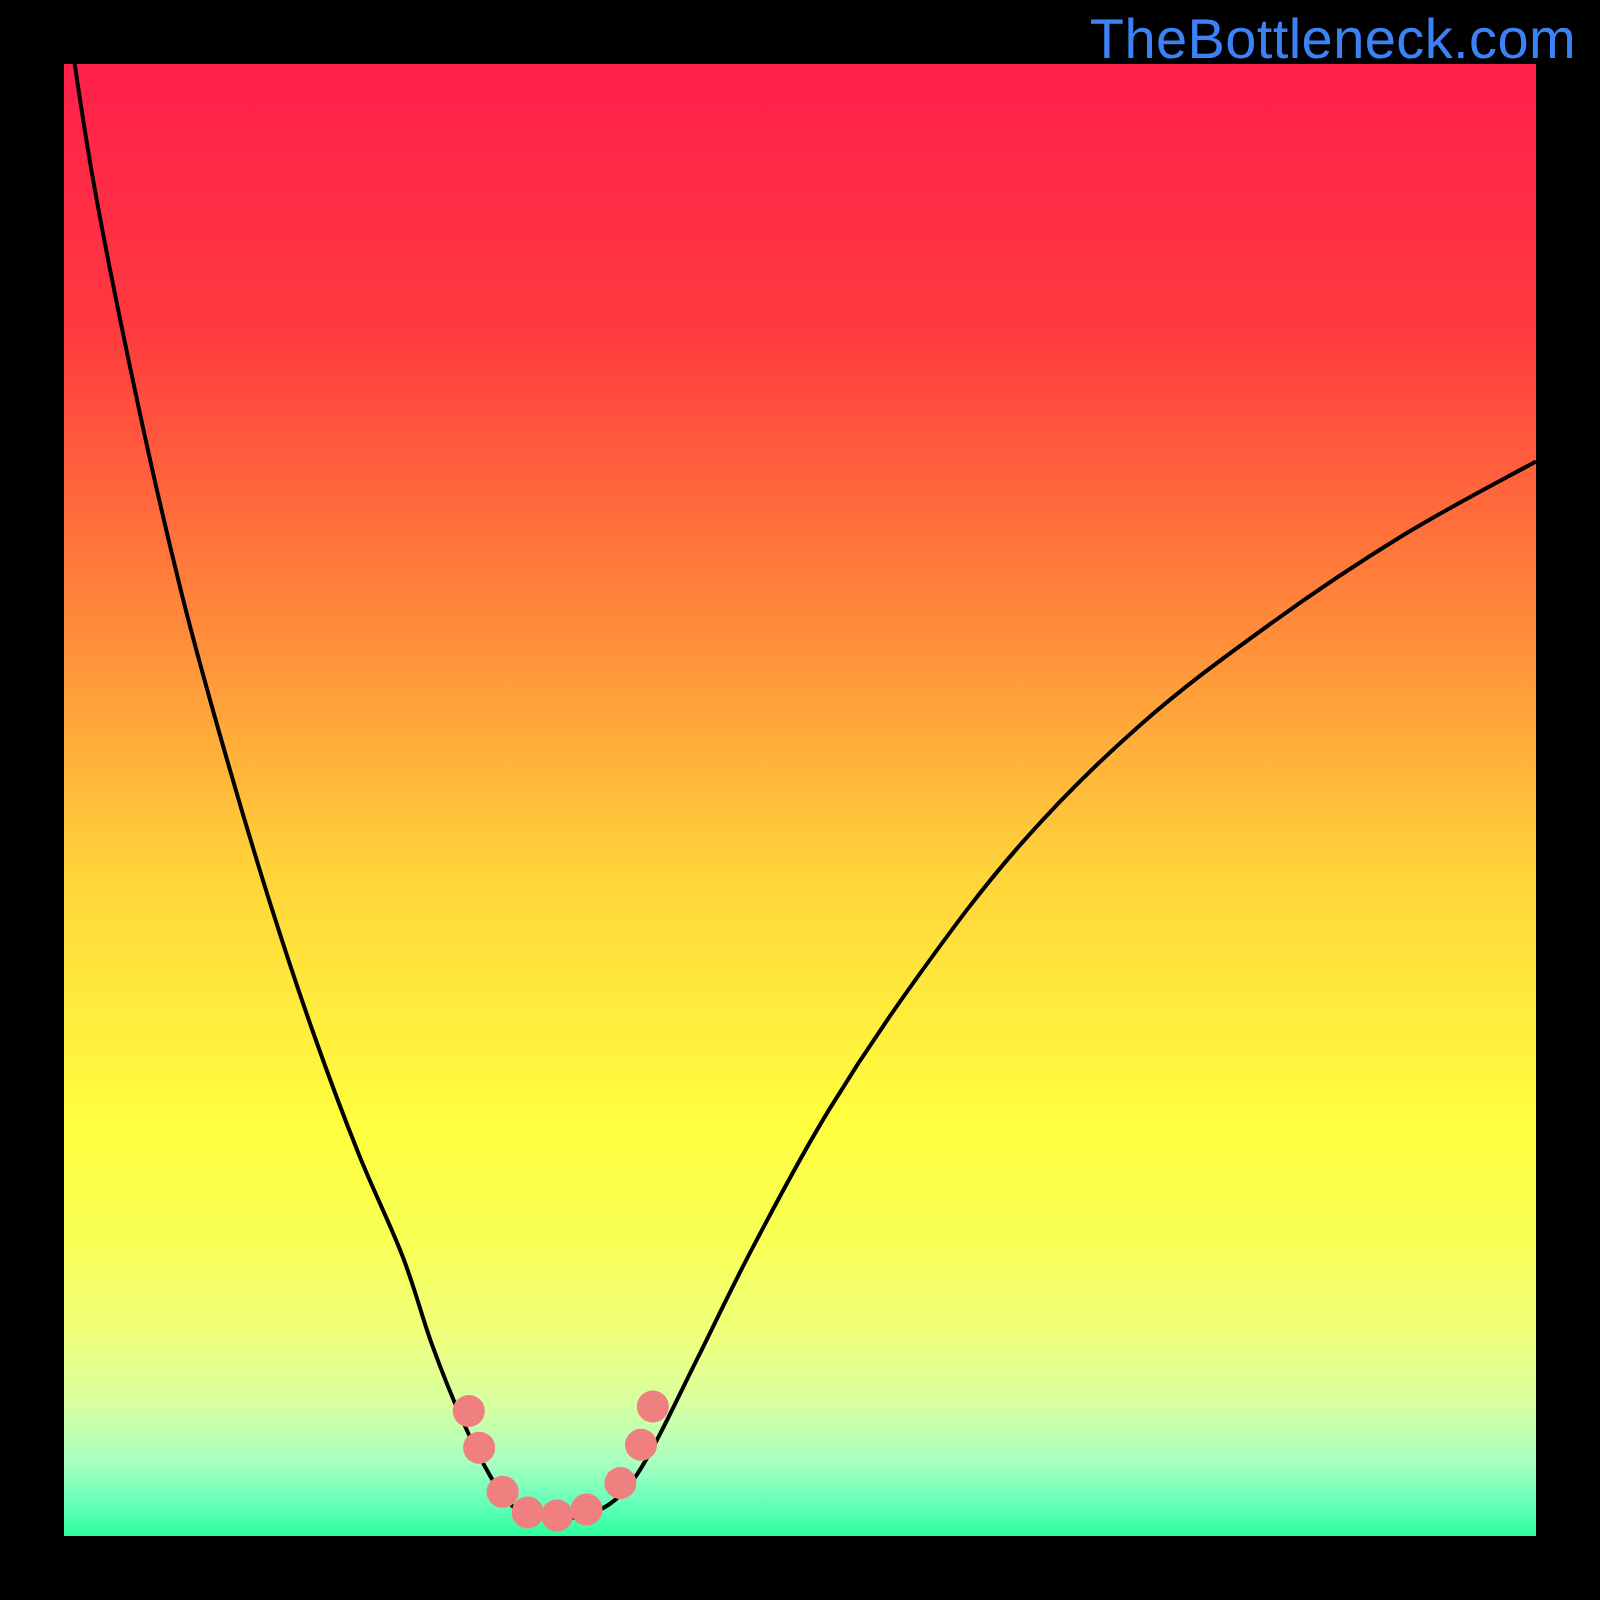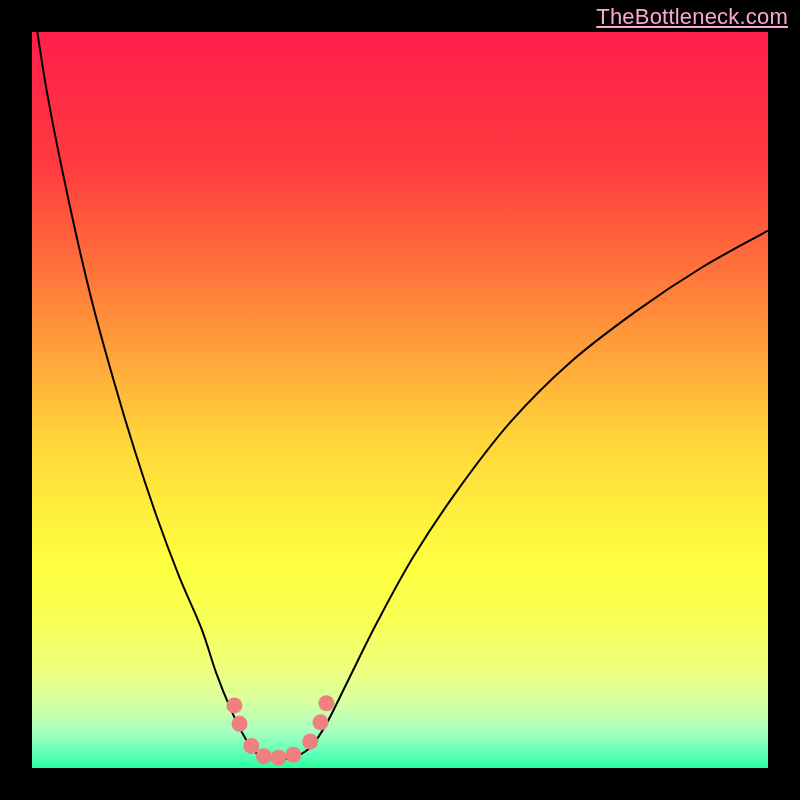--- a/index.html
+++ b/index.html
@@ -32,24 +32,23 @@
   }
   .curve {
     position: absolute;
     inset: 0;
   }
   .watermark {
     position: absolute;
     top: 4px;
     right: 12px;
     font-family: Arial, Helvetica, sans-serif;
-    font-size: 22px;
-    color: #f9a8d4;
+    font-size: 28px;
+    color: #3b82f6;
     letter-spacing: 0.2px;
-    text-decoration: underline;
   }
 </style>
 </head>
 <body>
 
 <div class="frame">
   <div class="plot">
     <svg class="gradient" width="736" height="736" viewBox="0 0 736 736" preserveAspectRatio="none">
       <defs>
         <linearGradient id="bg" x1="0" y1="0" x2="0" y2="1">

